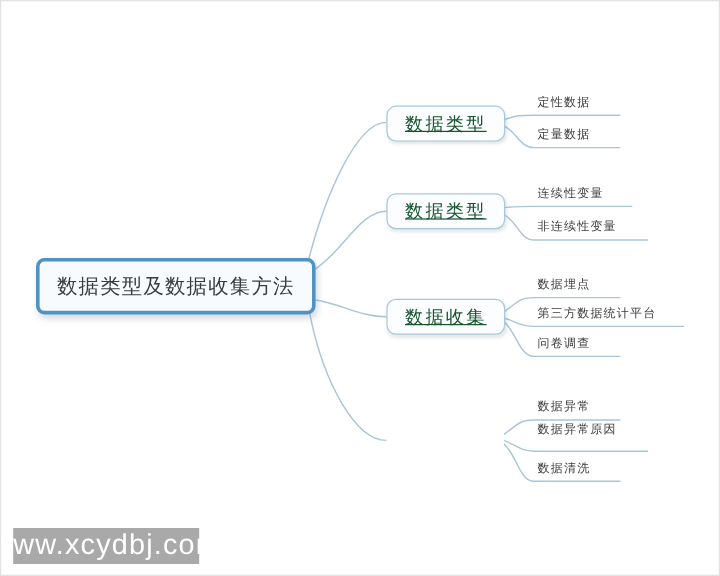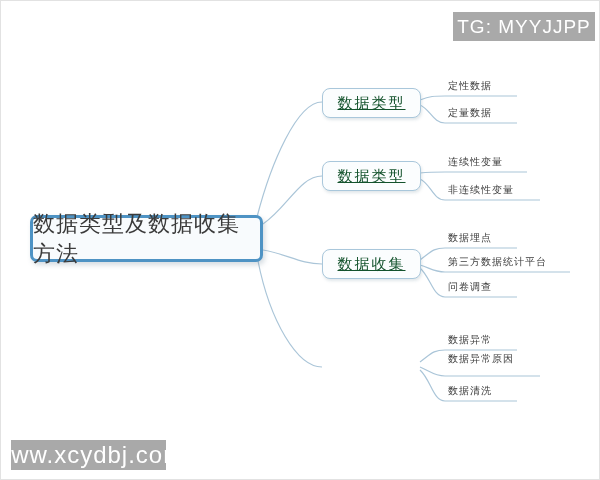--- a/index.html
+++ b/index.html
@@ -13,21 +13,21 @@
   }
   svg.links{position:absolute;left:0;top:0;width:600px;height:480px;}
   svg.links path{fill:none;stroke:#aac5d8;stroke-width:1.2;}
 
   .root-node{
     position:absolute;left:29px;top:214px;width:227px;height:41px;
     border:3px solid #4e93c4;border-radius:7px;
     background:#f8fbfd;
     box-shadow:2px 3px 5px rgba(90,120,140,0.25);
     display:flex;align-items:center;justify-content:center;
-    font-size:22px;letter-spacing:1px;color:#3b3b3b;
+    font-size:17px;letter-spacing:1px;color:#3b3b3b;
   }
   .branch-node{
     position:absolute;left:321px;width:97px;height:28px;
     border:1px solid #a9c7db;border-radius:8px;
     background:#fbfdfe;
     box-shadow:1px 2px 3px rgba(90,120,140,0.18);
     display:flex;align-items:center;justify-content:center;
     font-size:15px;letter-spacing:2px;color:#14532d;text-decoration:underline;
   }
   .b1{top:87px}.b2{top:160px}.b3{top:248px}.b4{top:350px}
@@ -88,16 +88,15 @@
   <div class="leaf-label" style="top:181px">非连续性变量</div>
 
   <div class="leaf-label" style="top:229px">数据埋点</div>
   <div class="leaf-label" style="top:253px">第三方数据统计平台</div>
   <div class="leaf-label" style="top:278px">问卷调查</div>
 
   <div class="leaf-label" style="top:331px">数据异常</div>
   <div class="leaf-label" style="top:350px">数据异常原因</div>
   <div class="leaf-label" style="top:382px">数据清洗</div>
 
-  <div class="overlay badge">TG: MYYJJPP</div>
   <div class="overlay watermark">www.xcydbj.com</div>
 
 </div>
 
 </body></html>

